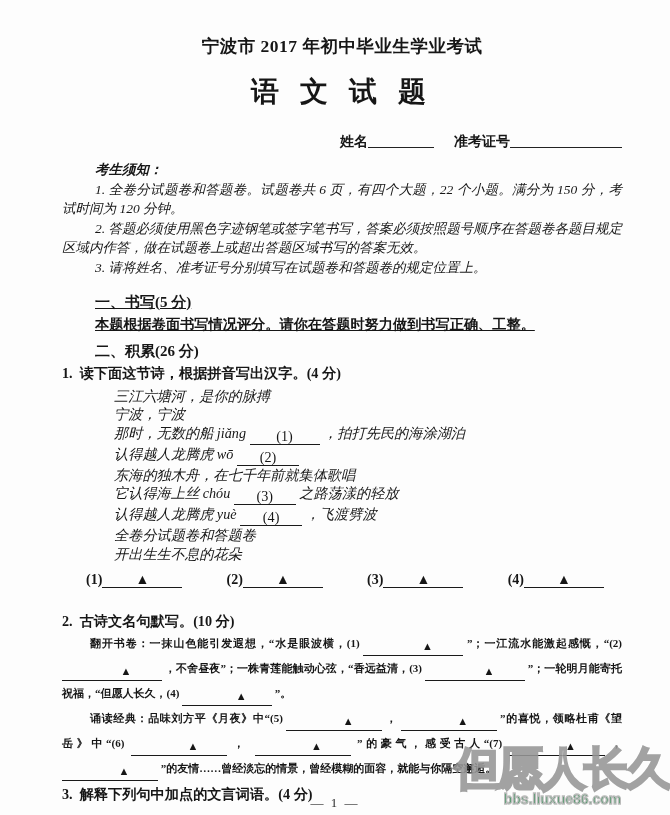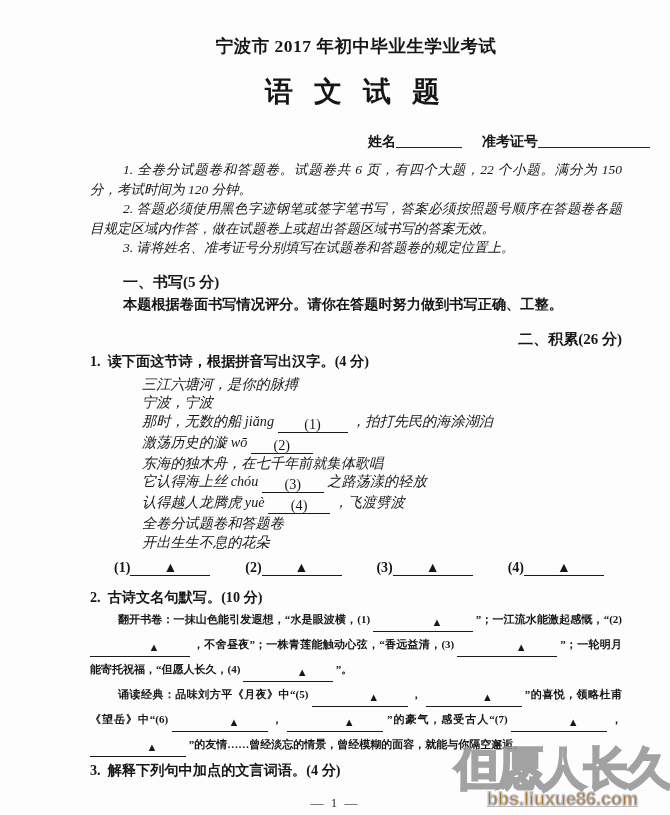--- a/index.html
+++ b/index.html
@@ -4,89 +4,90 @@
 <style>
   * { box-sizing: border-box; margin: 0; padding: 0; }
   html, body { background: #ffffff; }
   body {
     width: 670px; height: 815px;
     font-family: "Liberation Serif", "DejaVu Serif", serif;
     color: #161616;
   }
   .page {
     position: relative; width: 670px; height: 815px;
-    background: #fdfdfd; overflow: hidden; padding-left: 28px;
+    background: #fdfdfd; overflow: hidden;
   }
   .content { padding: 34px 48px 0 62px; }
 
   .exam-header { text-align: center; font-size: 17.5px; font-weight: bold; letter-spacing: .5px; }
   .paper-title { text-align: center; font-size: 28px; font-weight: bold; letter-spacing: 7px; margin-top: 15px; }
 
   .name-row { margin-top: 22px; margin-left: 278px; font-size: 14px; font-weight: bold; white-space: nowrap; }
   .ufield { display: inline-block; border-bottom: 1.4px solid #222; height: 13px; vertical-align: -2px; }
   .w68 { width: 66px; } .w110 { width: 112px; }
   .gap20 { display: inline-block; width: 20px; }
 
   .notice { margin-top: 9px; font-style: italic; font-size: 13.5px; line-height: 19.6px; }
   .notice-title { font-weight: bold; margin-left: 33px; }
   .notice-item { text-indent: 33px; text-align: justify; }
 
-  .sec1 { margin-top: 15px; }
+  .sec1 { margin-top: 15px; text-decoration: underline; }
   .sec-heading { font-weight: bold; font-size: 15px; text-indent: 33px; }
   .sec-body { font-weight: bold; font-size: 14.2px; margin-top: 3px; text-indent: 33px; }
-  .sec2 { margin-top: 16px; text-align: right; }
+  .sec2 { margin-top: 8px; }
 
   .q-prompt { font-weight: bold; font-size: 14.2px; margin-top: 3px; }
   .q-num { margin-right: 7px; }
 
   .poem { margin: 4px 0 0 52px; font-style: italic; font-size: 14.2px; line-height: 18.5px; }
   .poem-line { white-space: nowrap; }
 
   .blank {
     display: inline-block; border-bottom: 1.4px solid #1a1a1a;
     text-align: center; height: 16px; line-height: 15px;
     vertical-align: -3px; font-style: normal;
   }
 
   .ans-row { display: flex; justify-content: space-between; margin: 9px 18px 0 24px;
              font-weight: bold; font-size: 14px; }
   .ans-item { white-space: nowrap; display: flex; align-items: baseline; }
   .ans-item .blank { align-self: flex-end; }
 
-  .q2 { margin-top: 12px; }
+  .q2 { margin-top: 24px; }
   .q2-para { font-weight: bold; font-size: 11px; line-height: 24px; text-align: justify; text-indent: 28px; }
   .q2-para .blank { height: 17px; line-height: 15px; }
 
   .q3 { margin-top: 4px; }
 
   .footer { position: absolute; left: 0; right: 0; bottom: 4px; text-align: center;
             font-size: 13px; letter-spacing: 2px; color: #2c2c2c; }
 
   .watermark { position: absolute; right: 0; bottom: 6px; z-index: 5; text-align: center;
                pointer-events: none; opacity: .88;
                font-family: "Liberation Sans", "DejaVu Sans", sans-serif; }
   .wm-logo { font-size: 45px; font-weight: bold; line-height: 44px; letter-spacing: -2px;
              color: #ffffff; -webkit-text-stroke: 2.4px #969696; }
-  .wm-url  { font-size: 18px; font-weight: bold; line-height: 20px; margin-top: -2px;
-             color: #a16207; text-decoration: underline; -webkit-text-stroke: 1.3px #b3b3b3; }
+  .wm-url  { font-size: 14px; font-weight: bold; line-height: 20px; margin-top: -2px;
+             color: #15803d; -webkit-text-stroke: 1.3px #b3b3b3; }
 </style>
 </head>
 <body>
 
 <div class="page">
   <div class="content">
 
     <div class="exam-header">宁波市 2017 年初中毕业生学业考试</div>
     <div class="paper-title">语 文 试 题</div>
 
     <div class="name-row">
       <span>姓名</span><span class="ufield w68"></span><span class="gap20"></span><span>准考证号</span><span class="ufield w110"></span>
     </div>
 
     <div class="notice">
+      <div class="notice-title">考生须知：</div>
       <div>
           <div class="notice-item">1. 全卷分试题卷和答题卷。试题卷共 6 页，有四个大题，22 个小题。满分为 150 分，考试时间为 120 分钟。</div>
           <div class="notice-item">2. 答题必须使用黑色字迹钢笔或签字笔书写，答案必须按照题号顺序在答题卷各题目规定区域内作答，做在试题卷上或超出答题区域书写的答案无效。</div>
           <div class="notice-item">3. 请将姓名、准考证号分别填写在试题卷和答题卷的规定位置上。</div>
         </div>
     </div>
 
     <div class="sec1">
       <div class="sec-heading">一、书写(5 分)</div>
       <div class="sec-body">本题根据卷面书写情况评分。请你在答题时努力做到书写正确、工整。</div>
@@ -95,21 +96,21 @@
     <div class="sec-heading sec2">二、积累(26 分)</div>
 
     <div class="q">
       <div class="q-prompt">
         <span class="q-num">1.</span><span>读下面这节诗，根据拼音写出汉字。(4 分)</span>
       </div>
       <div class="poem">
           <div class="poem-line"><span>三江六塘河，是你的脉搏</span></div>
           <div class="poem-line"><span>宁波，宁波</span></div>
           <div class="poem-line"><span>那时，无数的船 jiǎng </span><span class="blank" style="width: 70px;">(1)</span><span> ，拍打先民的海涂湖泊</span></div>
-          <div class="poem-line"><span>激荡历史的漩 wō </span><span class="blank" style="width: 62px;">(2)</span></div>
+          <div class="poem-line"><span>认得越人龙腾虎 wō </span><span class="blank" style="width: 62px;">(2)</span></div>
           <div class="poem-line"><span>东海的独木舟，在七千年前就集体歌唱</span></div>
           <div class="poem-line"><span>它认得海上丝 chóu </span><span class="blank" style="width: 62px;">(3)</span><span> 之路荡漾的轻放</span></div>
           <div class="poem-line"><span>认得越人龙腾虎 yuè </span><span class="blank" style="width: 62px;">(4)</span><span> ，飞渡劈波</span></div>
           <div class="poem-line"><span>全卷分试题卷和答题卷</span></div>
           <div class="poem-line"><span>开出生生不息的花朵</span></div>
         </div>
       <div class="ans-row">
           <div class="ans-item">
             <span>(1) </span>
             <span class="blank" style="width: 80px;">▲</span>

